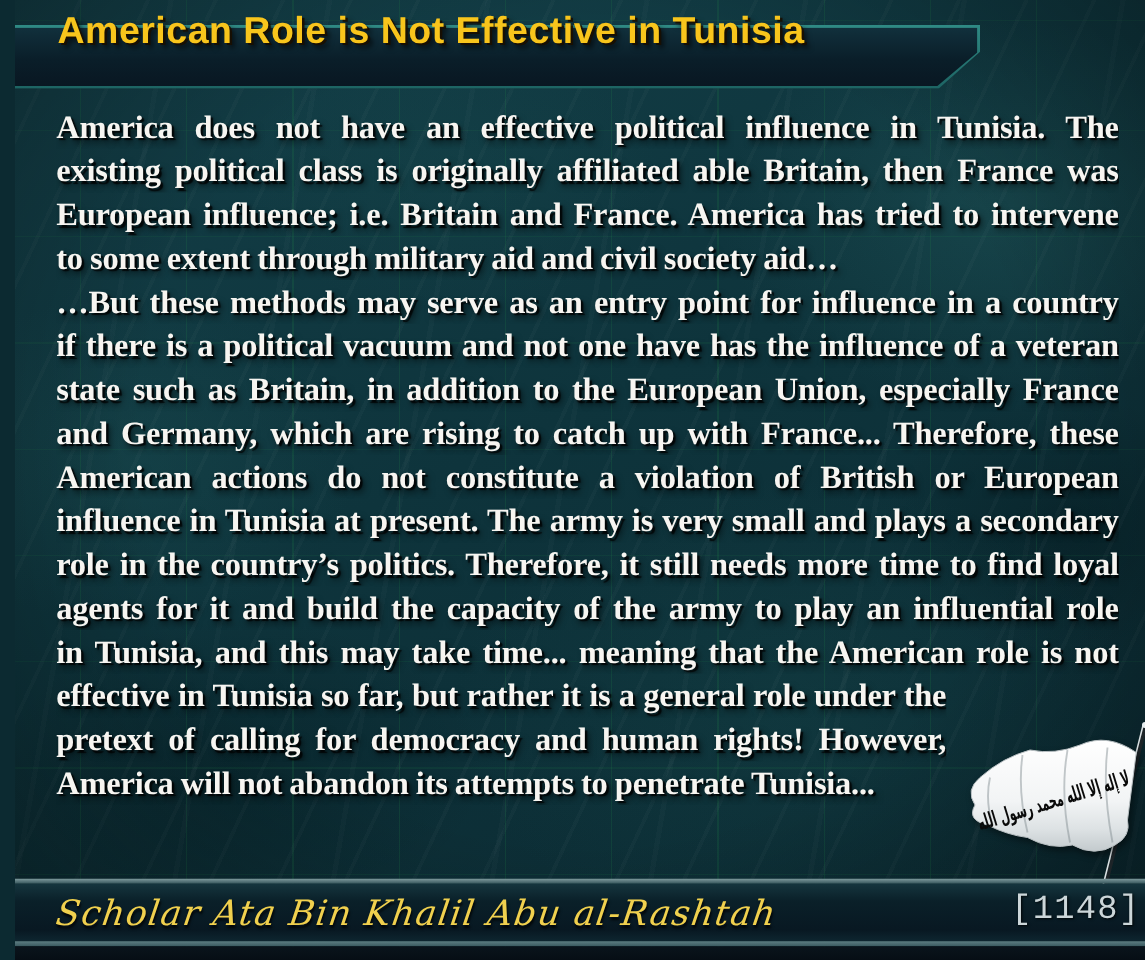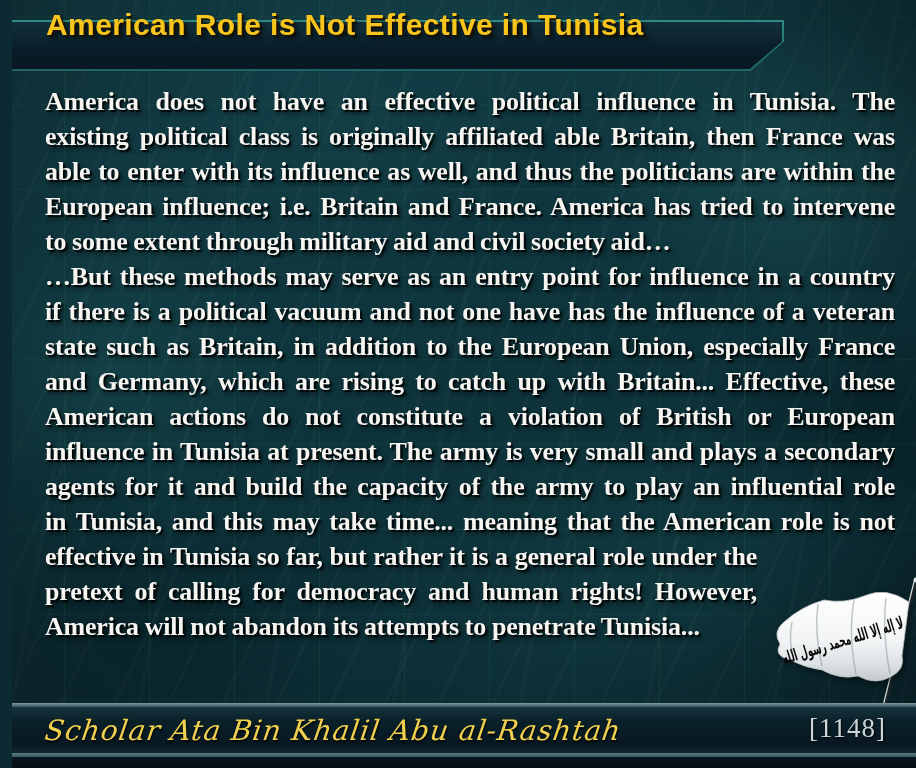--- a/index.html
+++ b/index.html
@@ -81,21 +81,21 @@
     background:linear-gradient(to bottom, #0a141c, #060e15); }
   .scholar-name {
     position:absolute; left:33px; top:709px; height:44px; line-height:44px;
     font-family:"DejaVu Serif", serif; font-style:italic; font-size:28px;
     color:#f0d04e; letter-spacing:1px; transform:skewX(-8deg);
     text-shadow:1px 2px 2px rgba(0,0,0,0.85);
     white-space:nowrap;
   }
   .reference-number {
     position:absolute; left:797px; top:708px; height:40px; line-height:40px;
-    font-family:Liberation Serif, serif; font-size:27px;
+    font-family:Liberation Mono, monospace; font-size:27px;
     color:#ccd6d9; letter-spacing:1px;
     text-shadow:1px 1px 2px rgba(0,0,0,0.8);
   }
 </style>
 </head>
 <body>
 
 <div class="page">
 
   <div class="bg-base"></div>
@@ -104,29 +104,29 @@
   <div class="bg-vignette"></div>
 
   <div class="title-band">
     <div class="title-band-inner"></div>
   </div>
   <div class="title-text">American Role is Not Effective in Tunisia</div>
 
   <div class="body-text">
     <div class="line">America does not have an effective political influence in Tunisia. The</div>
     <div class="line">existing political class is originally affiliated able Britain, then France was</div>
-    <div class="line">able to enter with its influence as well, and thus the politicians are within the</div>
     <div class="line">European influence; i.e. Britain and France. America has tried to intervene</div>
     <div class="line left">to some extent through military aid and civil society aid…</div>
     <div class="line">…But these methods may serve as an entry point for influence in a country</div>
     <div class="line">if there is a political vacuum and not one have has the influence of a veteran</div>
     <div class="line">state such as Britain, in addition to the European Union, especially France</div>
-    <div class="line">and Germany, which are rising to catch up with Britain... Effective, these</div>
+    <div class="line">and Germany, which are rising to catch up with France... Therefore, these</div>
     <div class="line">American actions do not constitute a violation of British or European</div>
     <div class="line">influence in Tunisia at present. The army is very small and plays a secondary</div>
+    <div class="line">role in the country’s politics. Therefore, it still needs more time to find loyal</div>
     <div class="line">agents for it and build the capacity of the army to play an influential role</div>
     <div class="line">in Tunisia, and this may take time... meaning that the American role is not</div>
     <div class="line narrow">effective in Tunisia so far, but rather it is a general role under the</div>
     <div class="line narrow">pretext of calling for democracy and human rights! However,</div>
     <div class="line left narrow">America will not abandon its attempts to penetrate Tunisia...</div>
   </div>
 
   <div class="flag-wrap">
     <svg width="172" height="144" viewBox="0 0 172 144">
       <defs>

